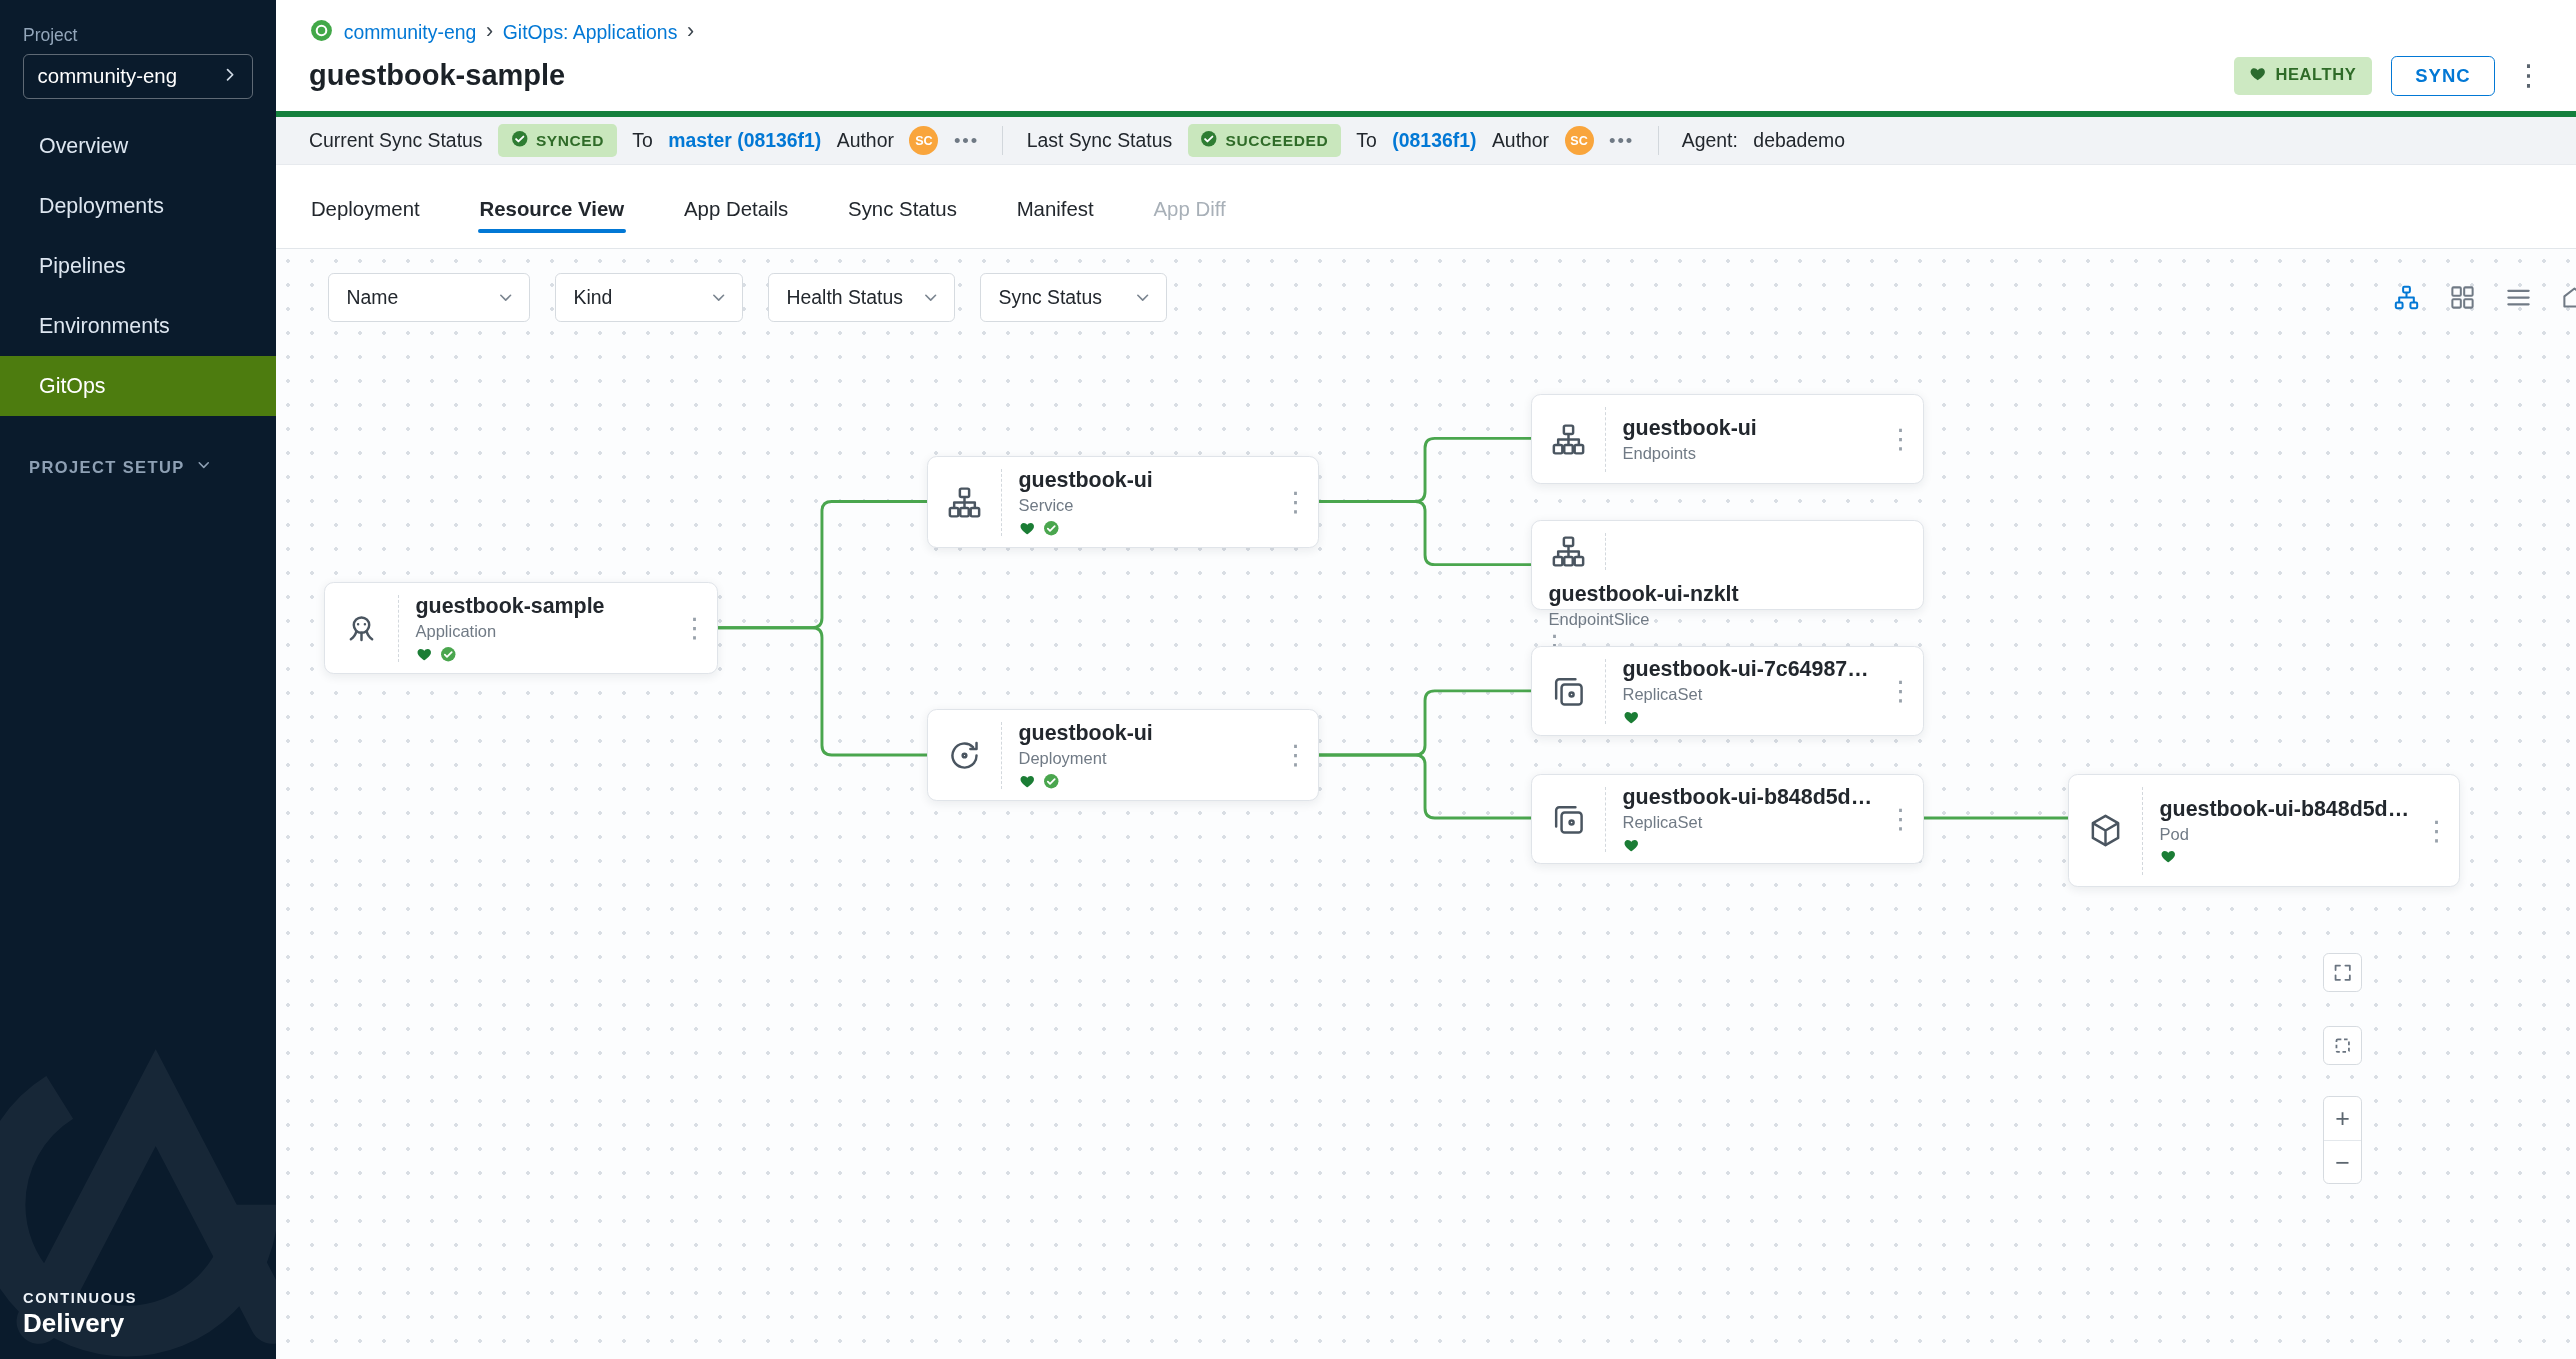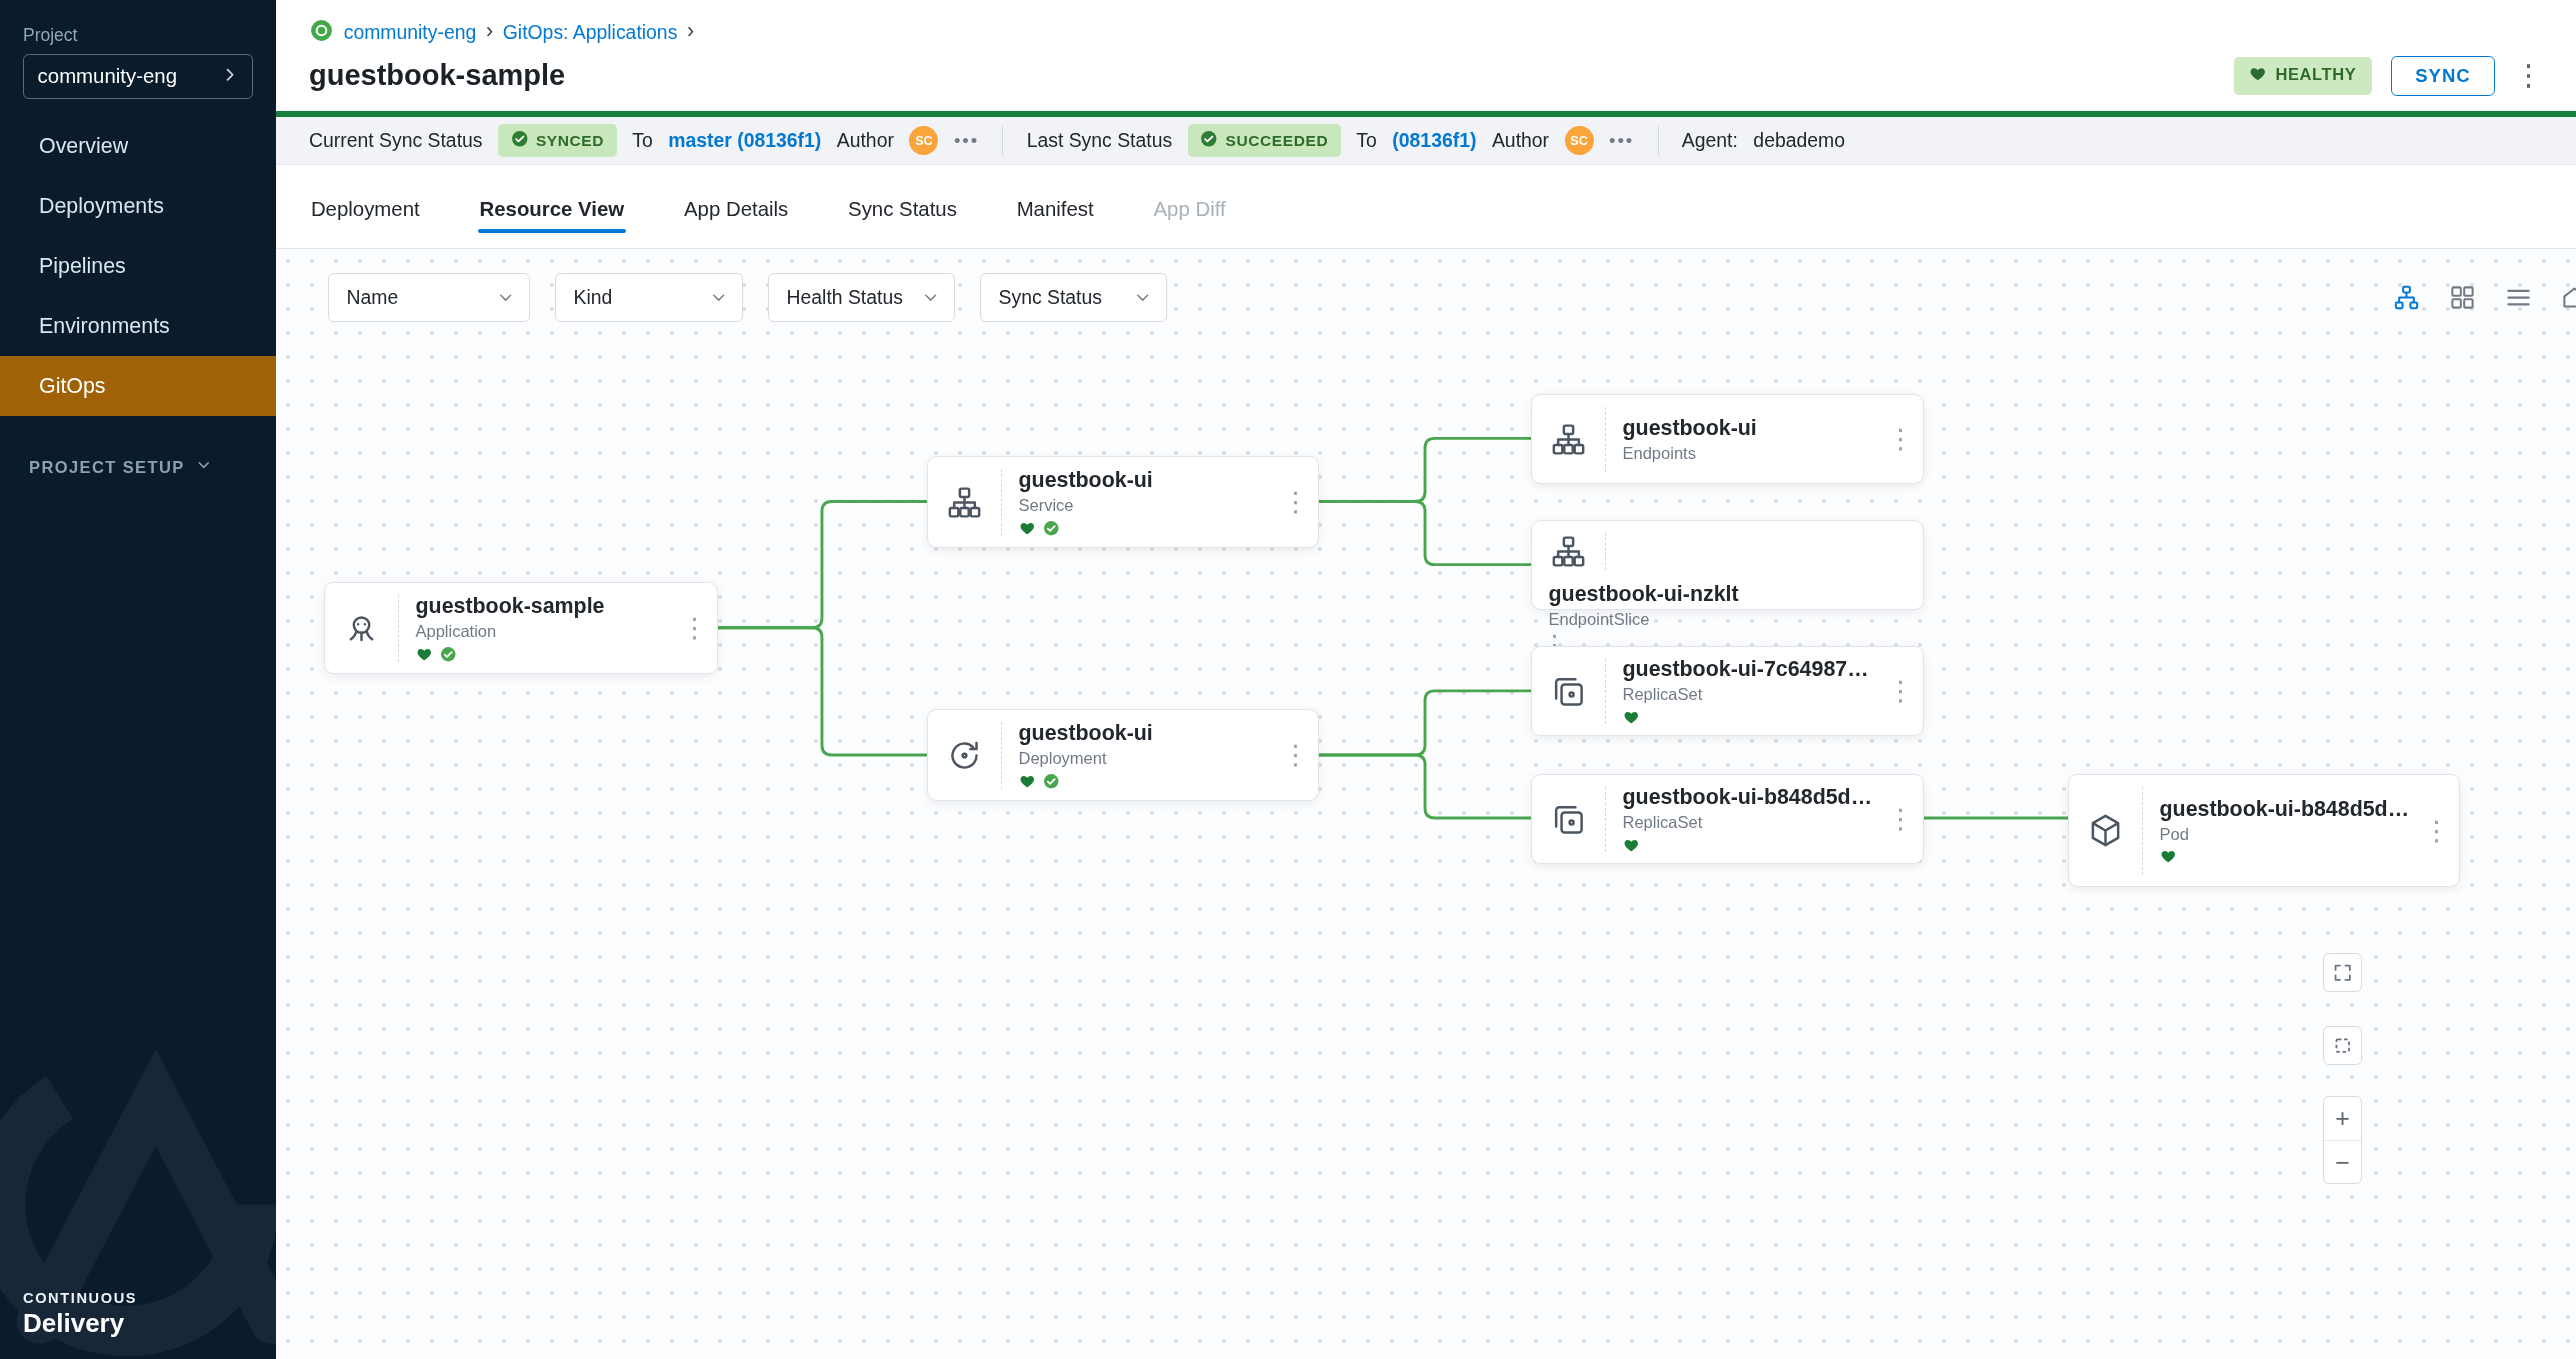--- a/index.html
+++ b/index.html
@@ -9,21 +9,21 @@
   .screen { position:relative; width:2576px; height:1360px; overflow:hidden; background:#fff; }
 
   
   .sidebar { position:absolute; left:0; top:0; bottom:0; width:276px; background:#0a1b2c; overflow:hidden; }
   .project-label { margin:25px 23px 7.8px; font-size:17.5px; color:#93a6ba; }
   .project-select { margin:0 23px; height:45px; border:1px solid rgba(255,255,255,0.35); border-radius:5.8px;
      display:flex; align-items:center; justify-content:space-between; padding:0 13.6px; cursor:pointer; }
   .project-select .val { color:#fff; font-size:20.4px; }
   .nav { margin-top:17.5px; }
   .nav-item { height:60px; display:flex; align-items:center; padding-left:39px; font-size:21.4px; color:#dde6f0; cursor:pointer; }
-  .nav-item.active { background:#a16207; color:#fff; font-weight:500; }
+  .nav-item.active { background:#4d7c0f; color:#fff; font-weight:500; }
   .project-setup { margin-top:41px; padding-left:29px; display:flex; align-items:center; gap:11.7px;
      font-size:16.5px; font-weight:700; letter-spacing:1.4px; color:#8ea0b4; cursor:pointer; }
   .watermark { position:absolute; left:-68px; bottom:-9.7px; opacity:0.05; }
   .brand { position:absolute; left:23px; bottom:21.4px; }
   .brand-top { font-size:14.6px; font-weight:700; letter-spacing:1.6px; color:#eef3f8; }
   .brand-bottom { font-size:26px; font-weight:700; color:#fff; margin-top:1.9px; }
 
   
   .main { position:absolute; left:276px; top:0; right:0; bottom:0; display:flex; flex-direction:column; }
 

